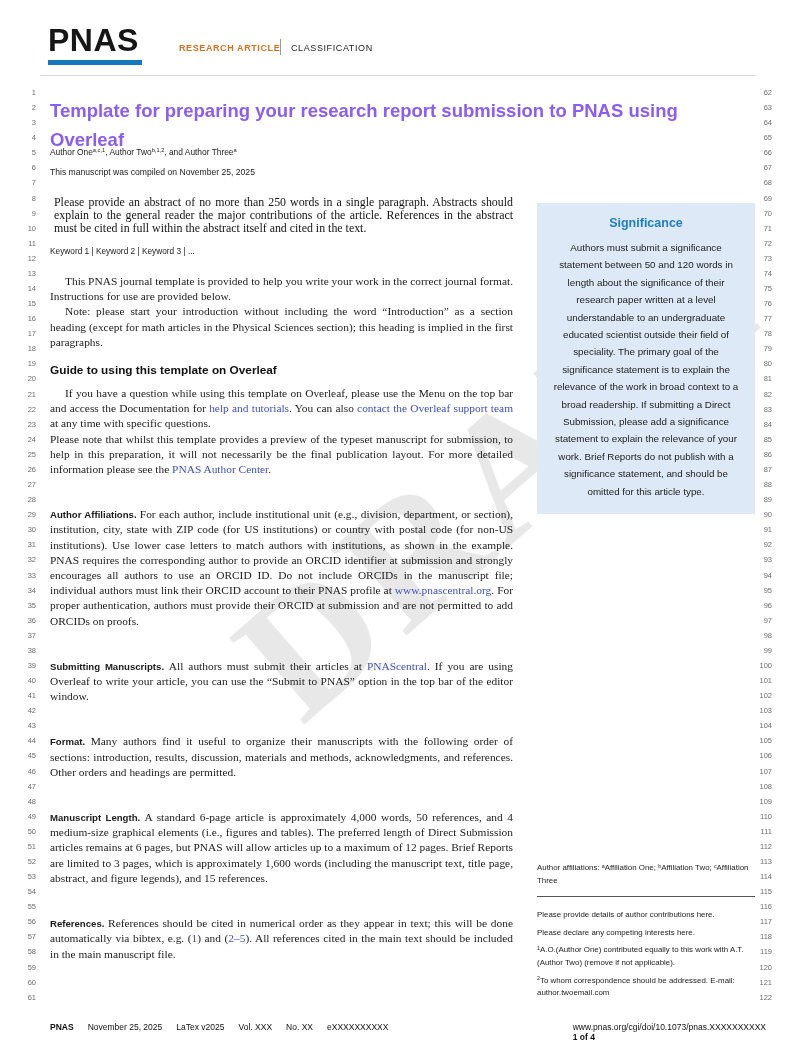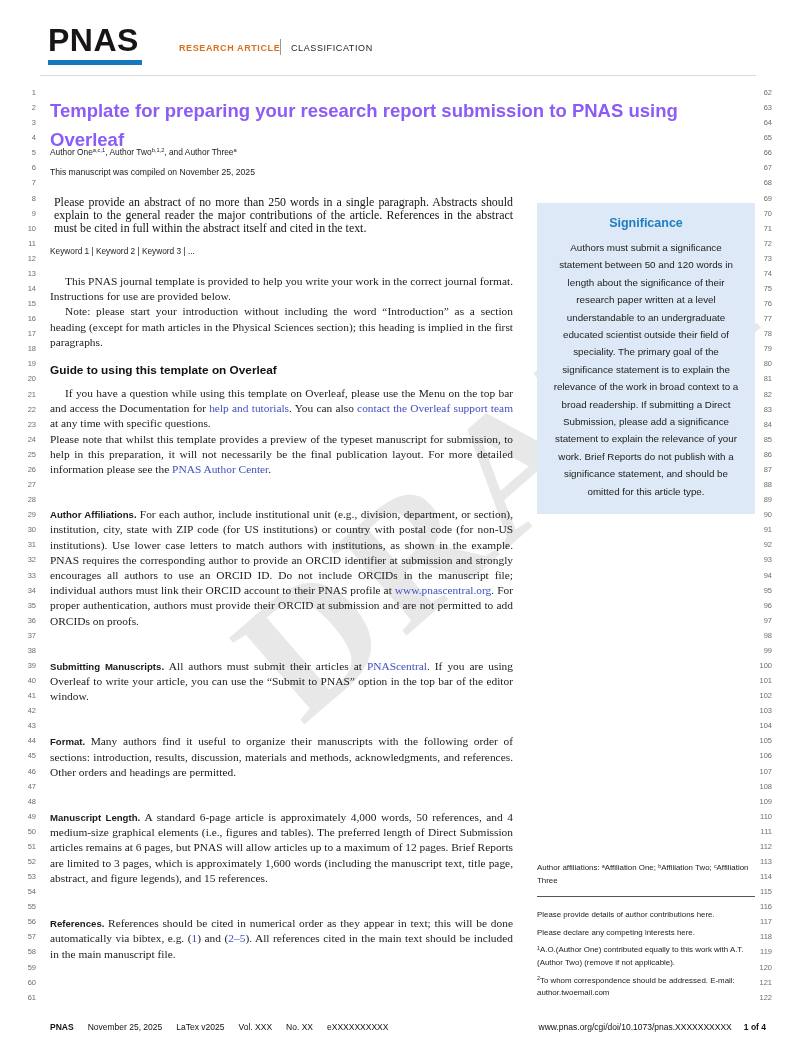--- a/index.html
+++ b/index.html
@@ -49,21 +49,21 @@
   .side-rule{border:0;border-top:1px solid #555;margin:10px 0 12px 0;}
   
   .watermark{position:absolute;left:190px;top:385px;width:600px;z-index:1;
         font-family:"Liberation Serif",serif;font-weight:bold;font-size:175px;
         letter-spacing:8px;color:#d6d6d6;opacity:0.55;transform:rotate(-41deg);
         transform-origin:center;pointer-events:none;}
   
   .footer{position:absolute;left:50px;top:1022px;width:716px;display:flex;
         justify-content:space-between;font-size:8.5px;color:#111;}
   .footer .fl{display:flex;gap:14px;}
-  .footer .fr{display:flex;gap:12px;}
+  .footer .fr{display:flex;flex-direction:column;}
   .bold{font-weight:bold;}
 </style>
 </head>
 <body>
 
 <div class="page">
 
   <div class="logo">PNAS</div>
   <div class="logo-bar"></div>
   <div class="article-type">RESEARCH ARTICLE</div>

